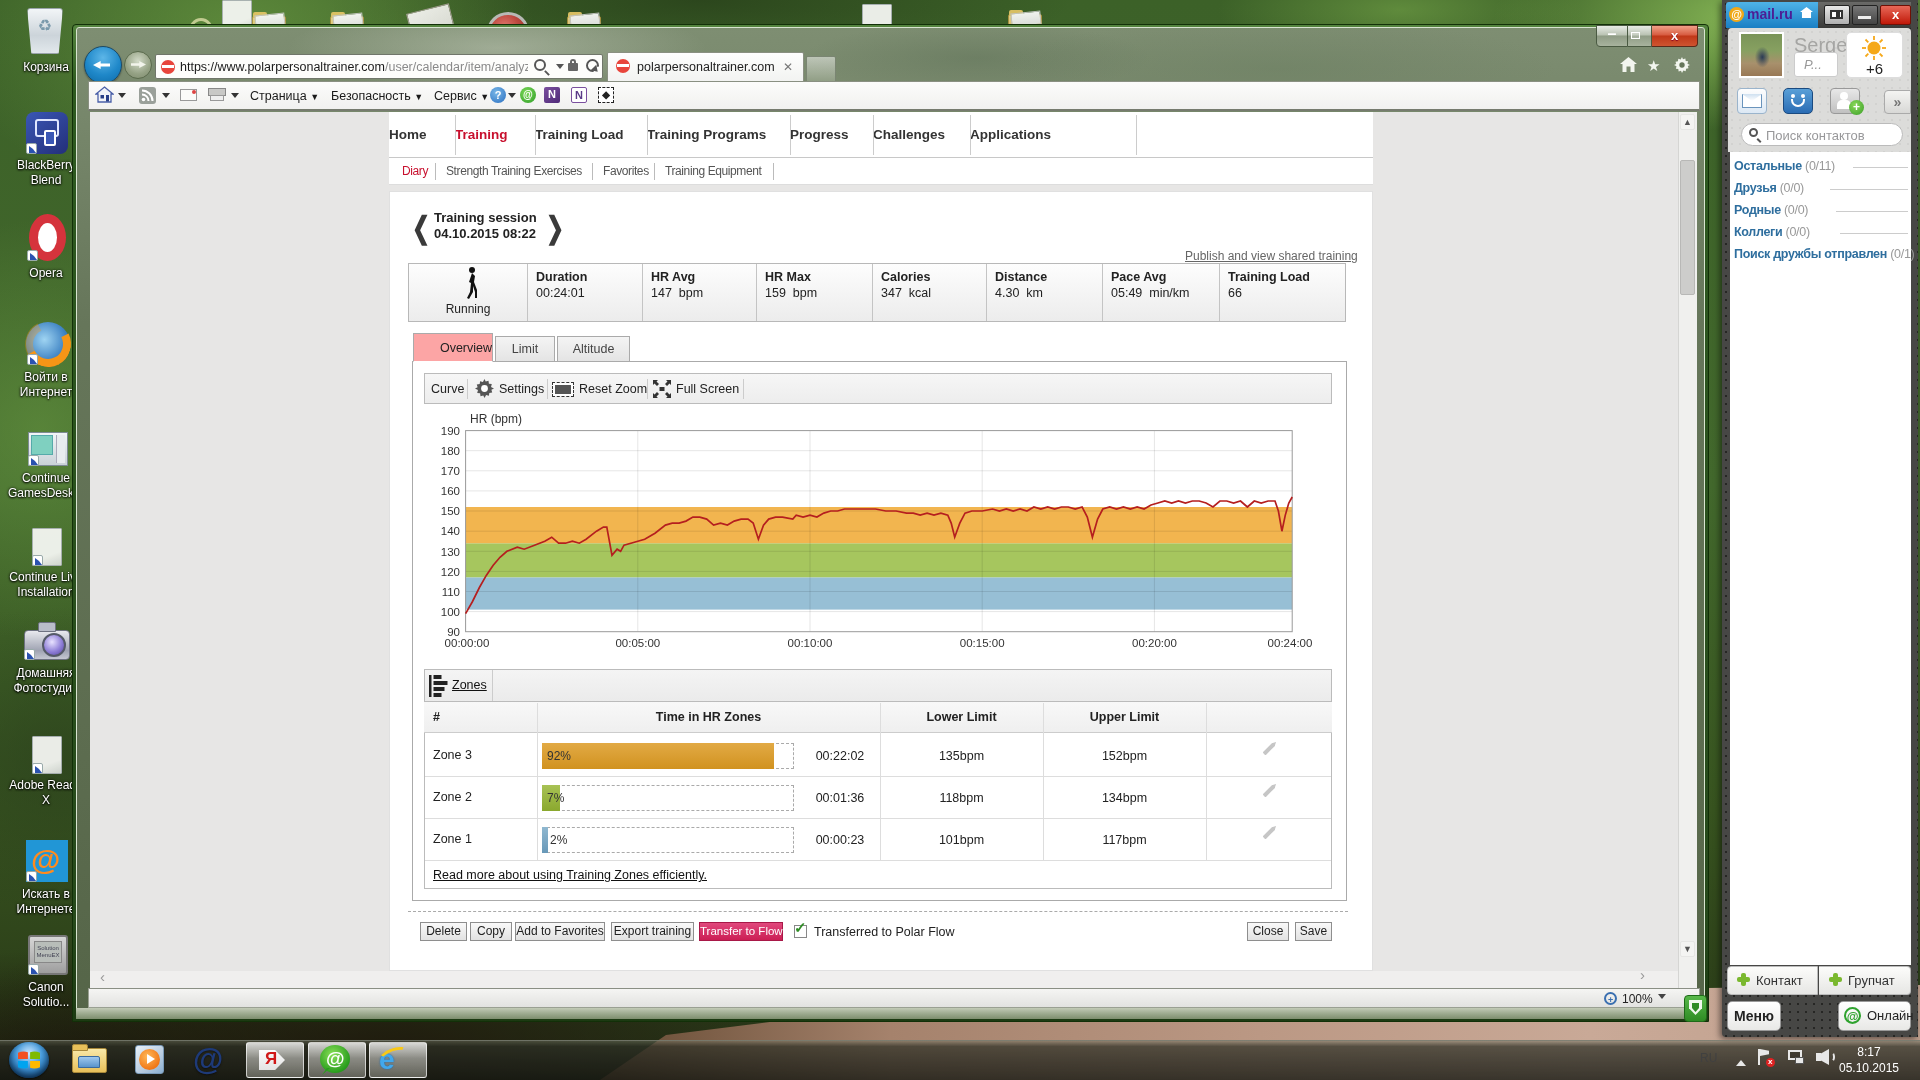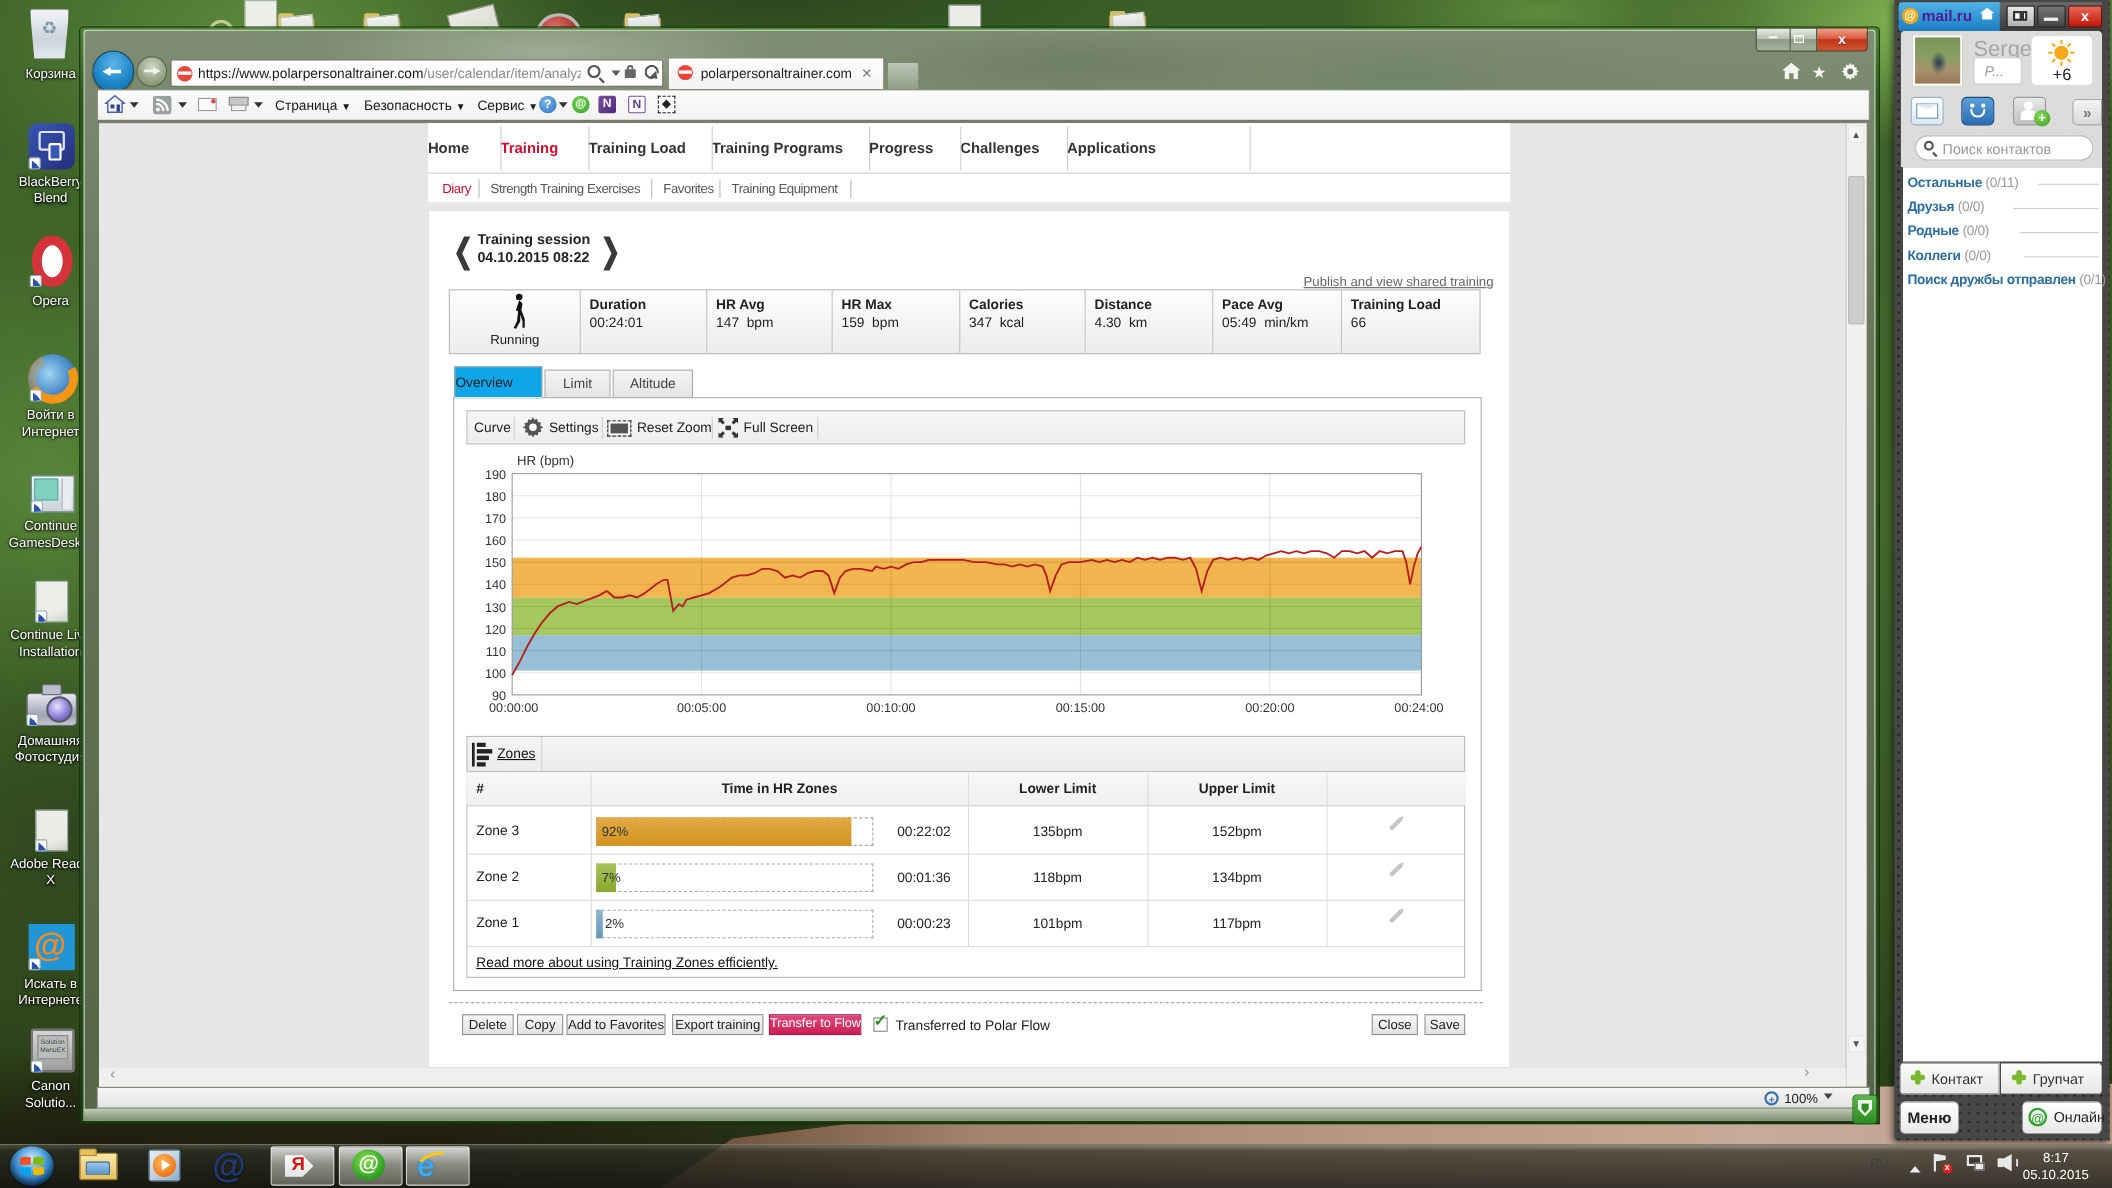--- a/index.html
+++ b/index.html
@@ -244,21 +244,21 @@
 <div class="a stval" style="left:765px">159&nbsp;&nbsp;bpm</div>
 <div class="a sth" style="left:881px">Calories</div>
 <div class="a stval" style="left:881px">347&nbsp;&nbsp;kcal</div>
 <div class="a sth" style="left:995px">Distance</div>
 <div class="a stval" style="left:995px">4.30&nbsp;&nbsp;km</div>
 <div class="a sth" style="left:1111px">Pace Avg</div>
 <div class="a stval" style="left:1111px">05:49&nbsp;&nbsp;min/km</div>
 <div class="a sth" style="left:1228px">Training Load</div>
 <div class="a stval" style="left:1228px">66</div>
 
-<div class="a" style="left:413px;top:333px;width:80px;height:29px;background:#0ea5e9;border:1px solid #aaa;border-bottom:1px solid #fff;font-size:12.5px;color:#222;text-align:left;line-height:28px;z-index:3">Overview</div>
+<div class="a" style="left:413px;top:333px;width:80px;height:29px;background:#fca5a5;border:1px solid #aaa;border-bottom:1px solid #fff;font-size:12.5px;color:#222;text-align:right;line-height:28px;z-index:3">Overview</div>
 <div class="a" style="left:495px;top:336px;width:60px;height:26px;background:linear-gradient(180deg,#f4f4f4,#e4e4e4);border:1px solid #aaa;font-size:12.5px;color:#444;text-align:center;line-height:25px">Limit</div>
 <div class="a" style="left:557px;top:336px;width:73px;height:26px;background:linear-gradient(180deg,#f4f4f4,#e4e4e4);border:1px solid #aaa;font-size:12.5px;color:#444;text-align:center;line-height:25px">Altitude</div>
 <div class="a" style="left:412px;top:361px;width:935px;height:540px;background:#fff;border:1px solid #aaa"></div>
 
 <div class="a" style="left:424px;top:373px;width:908px;height:31px;background:linear-gradient(180deg,#f6f6f6,#ededed);border:1px solid #bbb"></div>
 <div class="a ctsep" style="left:467px"></div>
 <div class="a ctsep" style="left:547px"></div>
 <div class="a ctsep" style="left:647px"></div>
 <div class="a ctsep" style="left:743px"></div>
 <div class="a" style="left:431px;top:382px;font-size:12.5px;color:#222">Curve</div>

